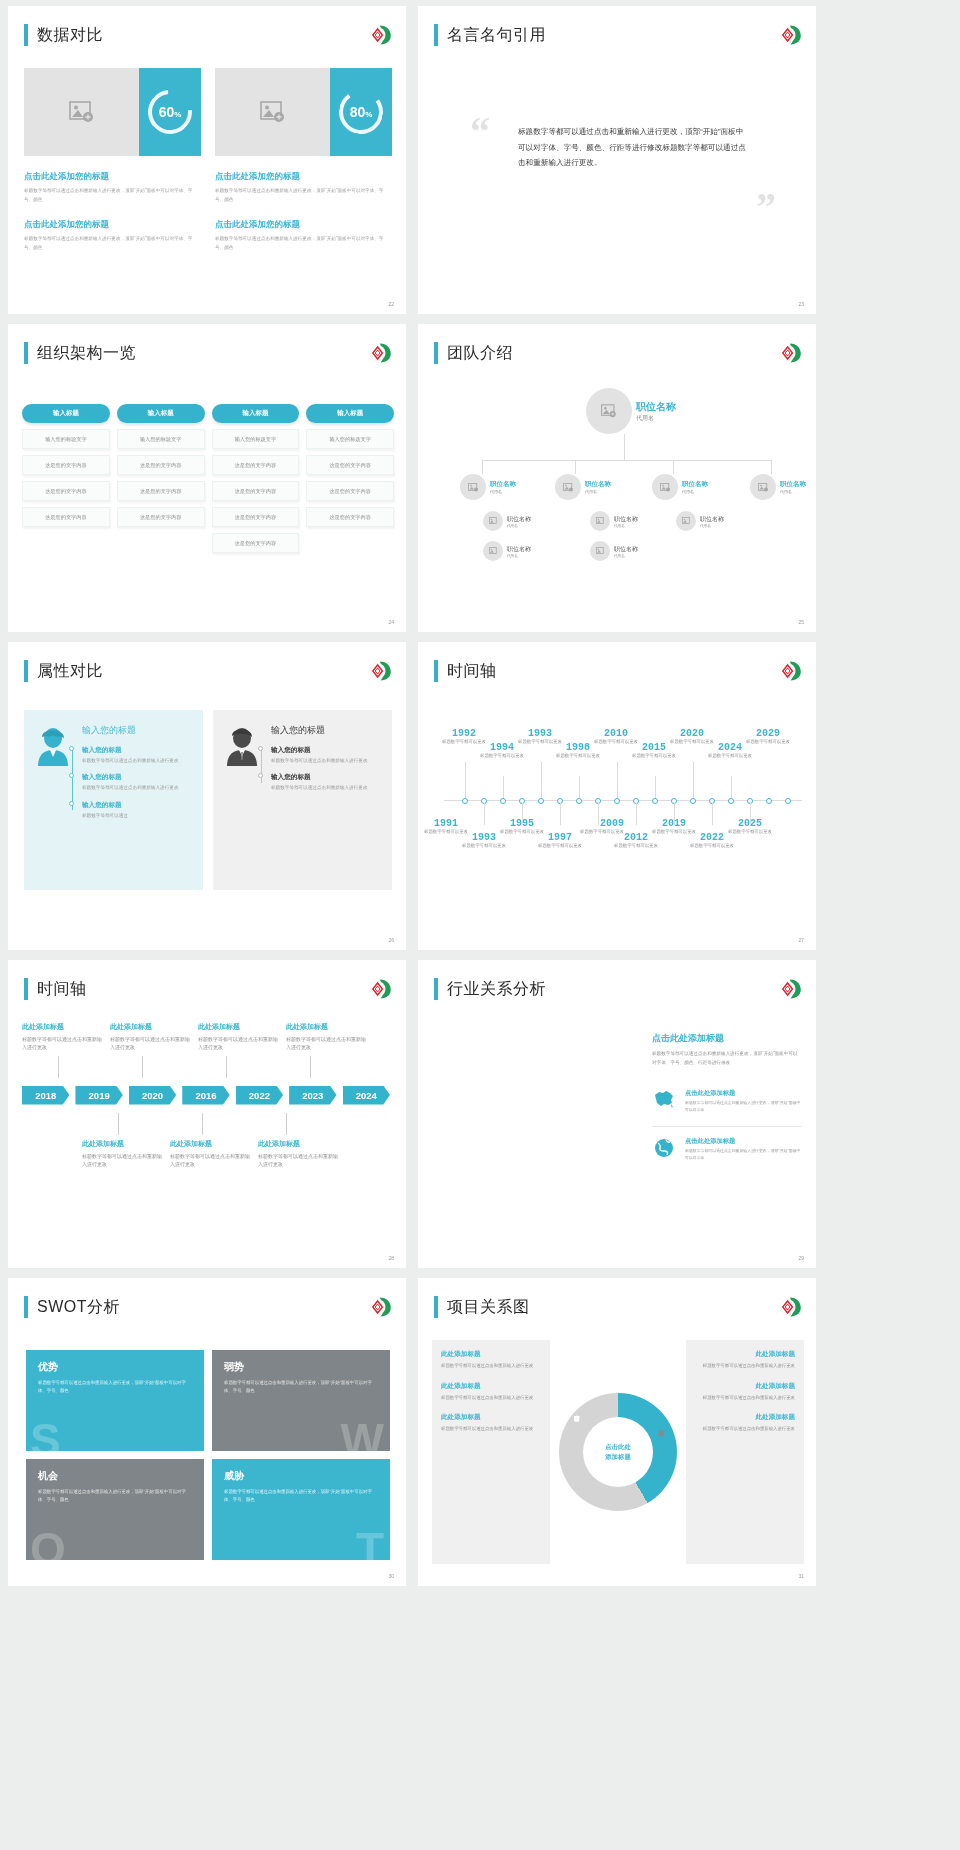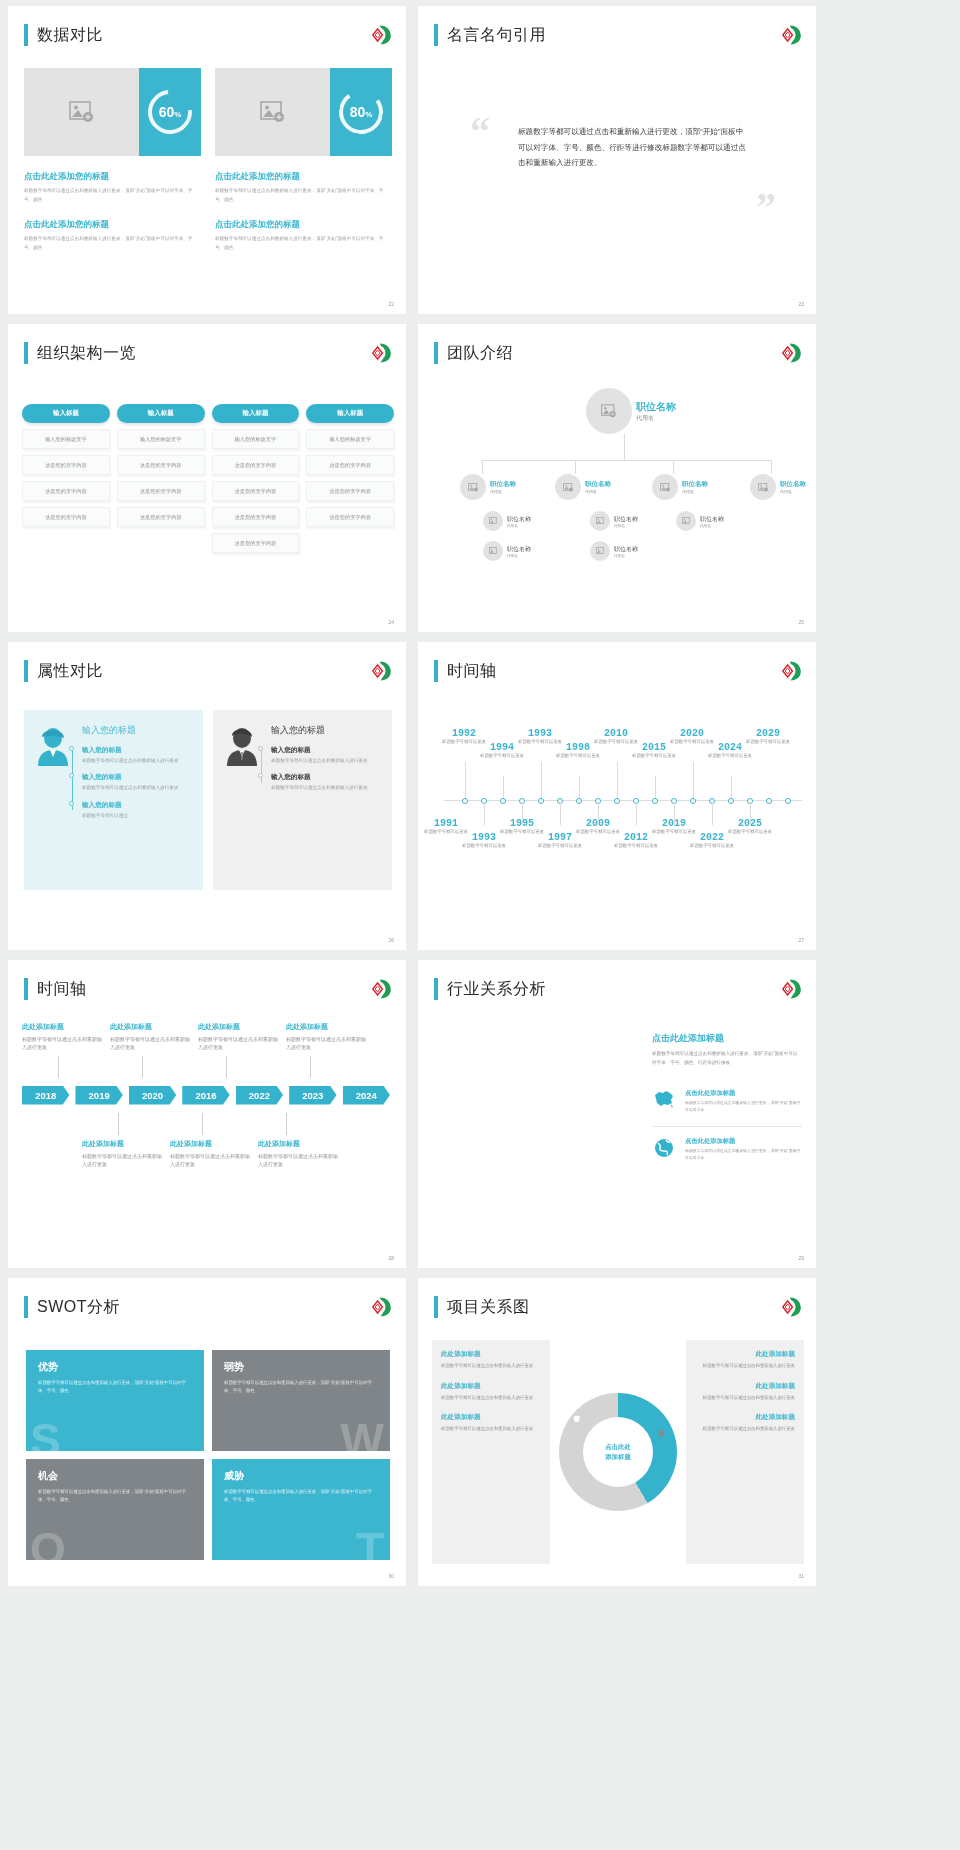--- a/index.html
+++ b/index.html
@@ -565,21 +565,21 @@
       <span>标题数字等都可以更改</span>
         </div>
     <div class="yr" style="left:64px;top:118px;">
       <b>1995</b>
       <span>标题数字等都可以更改</span>
         </div>
     <div class="yr" style="left:102px;top:132px;">
       <b>1997</b>
       <span>标题数字等都可以更改</span>
         </div>
-    <div class="yr" style="left:140px;top:118px;">
+    <div class="yr" style="left:140px;top:118px;text-align:right;">
       <b>2009</b>
       <span>标题数字等都可以更改</span>
         </div>
     <div class="yr" style="left:178px;top:132px;">
       <b>2012</b>
       <span>标题数字等都可以更改</span>
         </div>
     <div class="yr" style="left:216px;top:118px;">
       <b>2019</b>
       <span>标题数字等都可以更改</span>

